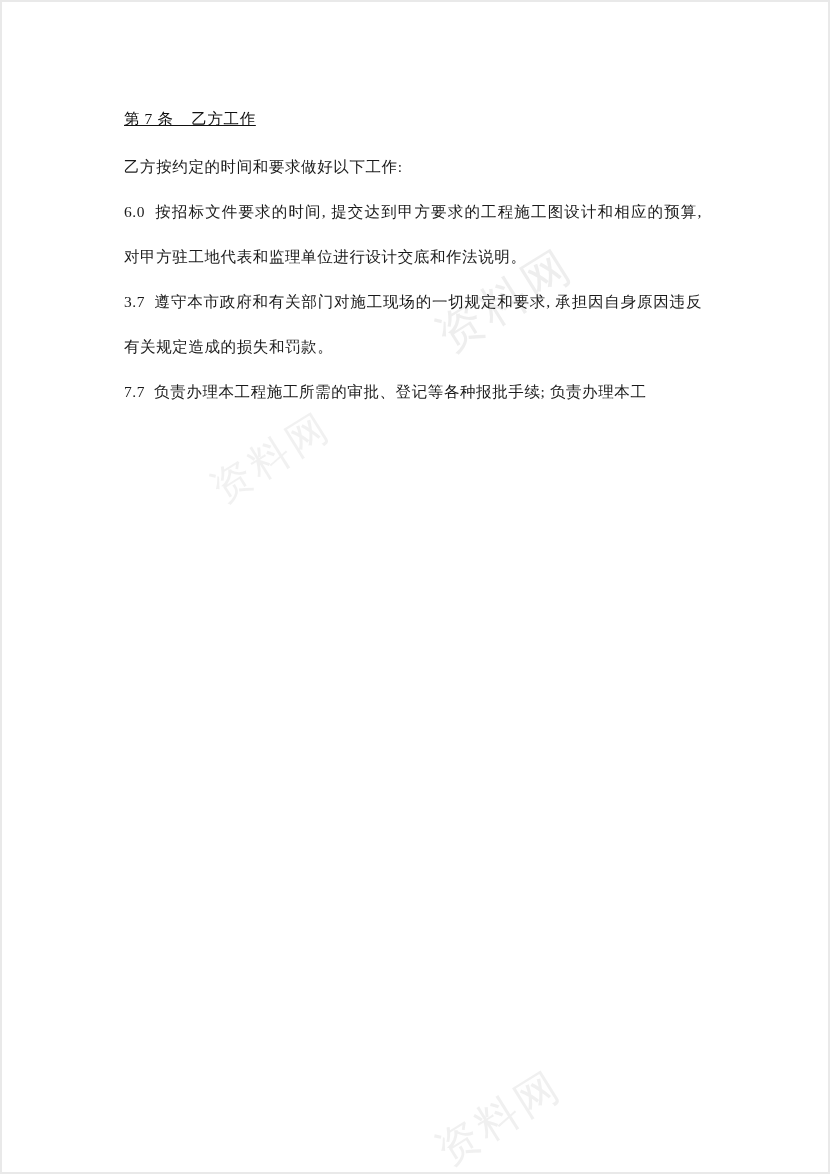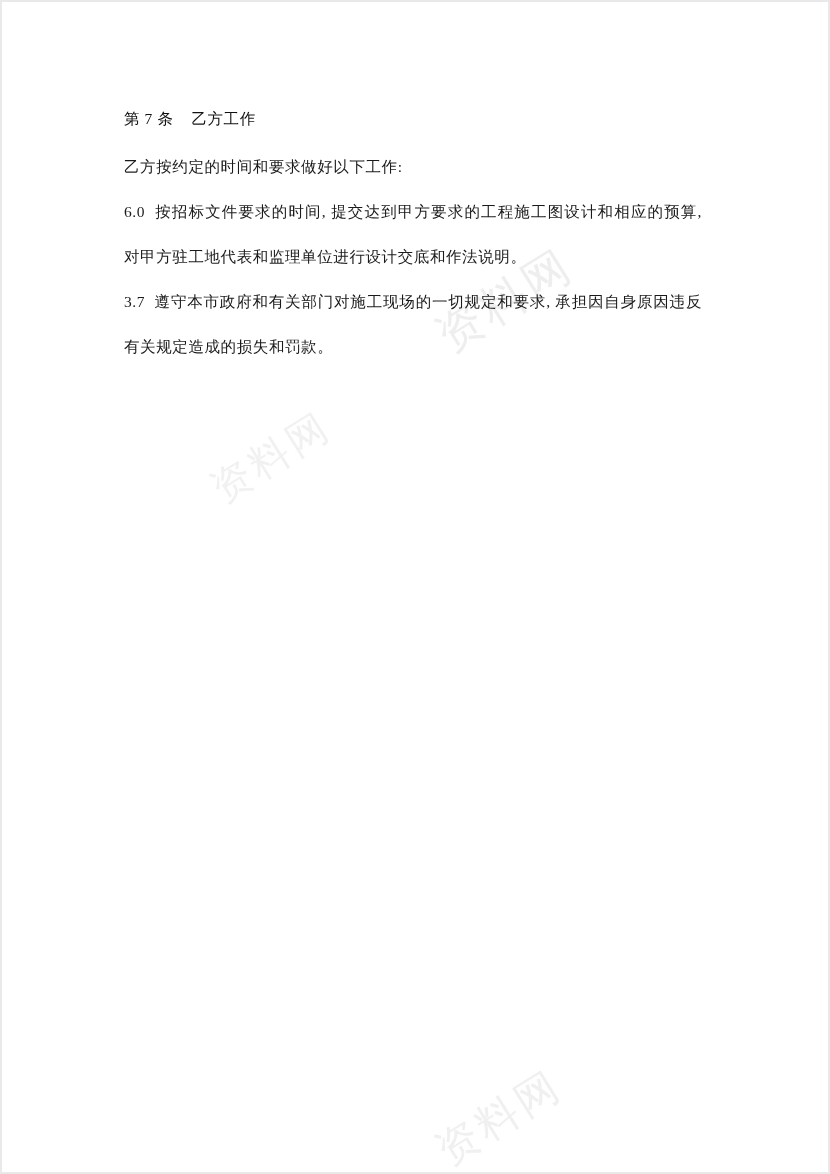--- a/index.html
+++ b/index.html
@@ -43,20 +43,21 @@
     margin: 0;
     white-space: pre-wrap;
   }
   .heading {
     font-size: 15.5px;
     line-height: 45px;
     color: #111111;
     letter-spacing: 0.6px;
     margin: 0 0 3px 0;
     white-space: pre;
+    text-decoration: underline;
   }
   .watermark {
     position: absolute;
     color: rgba(120,120,120,0.13);
     font-size: 46px;
     font-family: "Liberation Serif", "DejaVu Serif", serif;
     letter-spacing: 4px;
     transform: rotate(-32deg);
     transform-origin: center center;
     pointer-events: none;
@@ -76,15 +77,16 @@
 
   <div class="watermark wm-1">资料网</div>
   <div class="watermark wm-2">资料网</div>
   <div class="watermark wm-3">资料网</div>
 
   <div class="doc-body">
     <p class="heading">第 7 条    乙方工作</p>
     <p class="para">乙方按约定的时间和要求做好以下工作:</p>
     <p class="para">6.0  按招标文件要求的时间, 提交达到甲方要求的工程施工图设计和相应的预算, 对甲方驻工地代表和监理单位进行设计交底和作法说明。</p>
     <p class="para">3.7  遵守本市政府和有关部门对施工现场的一切规定和要求, 承担因自身原因违反有关规定造成的损失和罚款。</p>
+    <p class="para">7.7  负责办理本工程施工所需的审批、登记等各种报批手续; 负责办理本工</p>
   </div>
 
 </div>
 
 </body></html>

